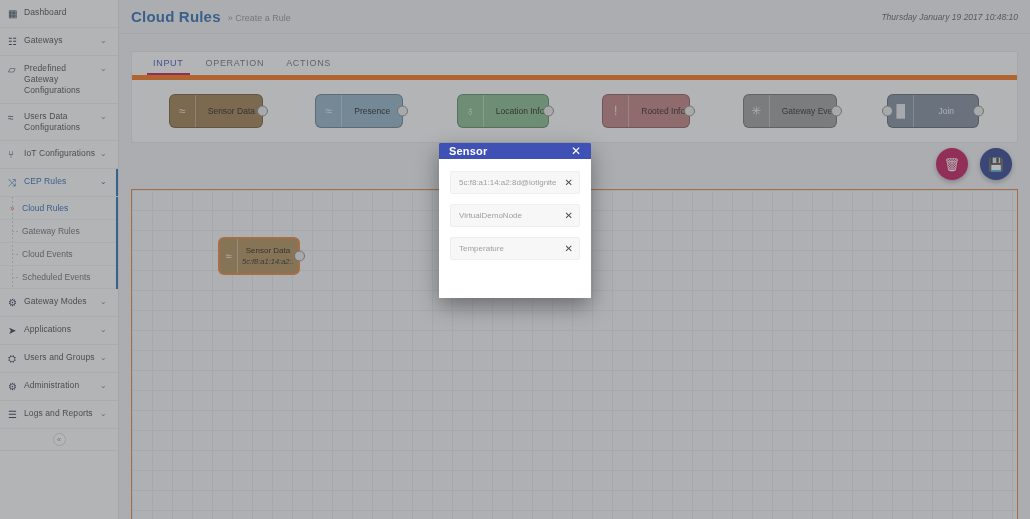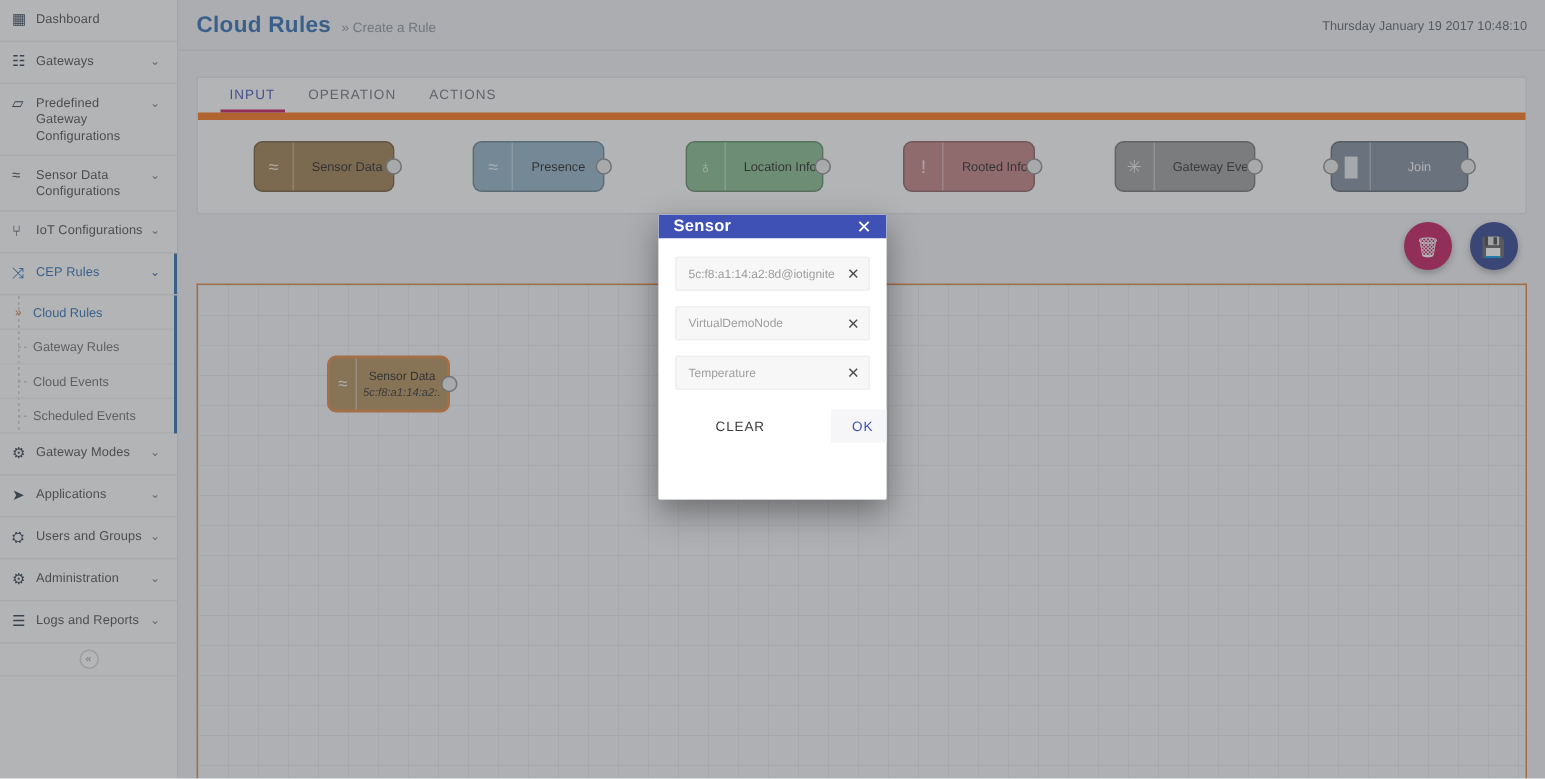--- a/index.html
+++ b/index.html
@@ -111,21 +111,21 @@
   }
   .page-title {
     font-size: 15px; color: #2b6cb0; font-weight: bold;
     letter-spacing: .2px;
   }
   .breadcrumb {
     font-size: 9px; color: #8d9299; margin-left: 7px; margin-top: 3px;
   }
   .clock {
     position: absolute; right: 12px; top: 50%; transform: translateY(-50%);
-    font-size: 8.5px; color: #5c6269;
+    font-size: 8.5px; color: #5c6269; font-style: italic;
   }
 
   .tab-card {
     margin: 17px 12px 0 12px;
     background: #fafbfc;
     border: 1px solid #e4e6e9;
     border-radius: 2px;
   }
   .tabs {
     display: flex; align-items: flex-end;
@@ -324,21 +324,21 @@
           <span class="nav-label">Gateways</span>
           <span class="nav-caret">⌄</span>
         </div>
         <div class="nav-item">
           <span class="nav-icon">▱</span>
           <span class="nav-label">Predefined Gateway Configurations</span>
           <span class="nav-caret">⌄</span>
         </div>
         <div class="nav-item">
           <span class="nav-icon">≈</span>
-          <span class="nav-label">Sensor Data Configurations</span>
+          <span class="nav-label">Users Data Configurations</span>
           <span class="nav-caret">⌄</span>
         </div>
         <div class="nav-item">
           <span class="nav-icon">⑂</span>
           <span class="nav-label">IoT Configurations</span>
           <span class="nav-caret">⌄</span>
         </div>
         <div class="nav-item active">
           <span class="nav-icon">⤨</span>
           <span class="nav-label">CEP Rules</span>
@@ -495,21 +495,17 @@
           </div>
           <div class="field">
             <span class="field-text">VirtualDemoNode</span>
             <span class="field-clear">✕</span>
           </div>
           <div class="field">
             <span class="field-text">Temperature</span>
             <span class="field-clear">✕</span>
           </div>
         </div>
-      <div class="dlg-actions">
-        <button class="dlg-btn btn-clear">CLEAR</button>
-        <button class="dlg-btn btn-ok">OK</button>
-      </div>
     </div>
     <div class="dlg-foot"></div>
   </div>
 
 </div>
 
 </body></html>

